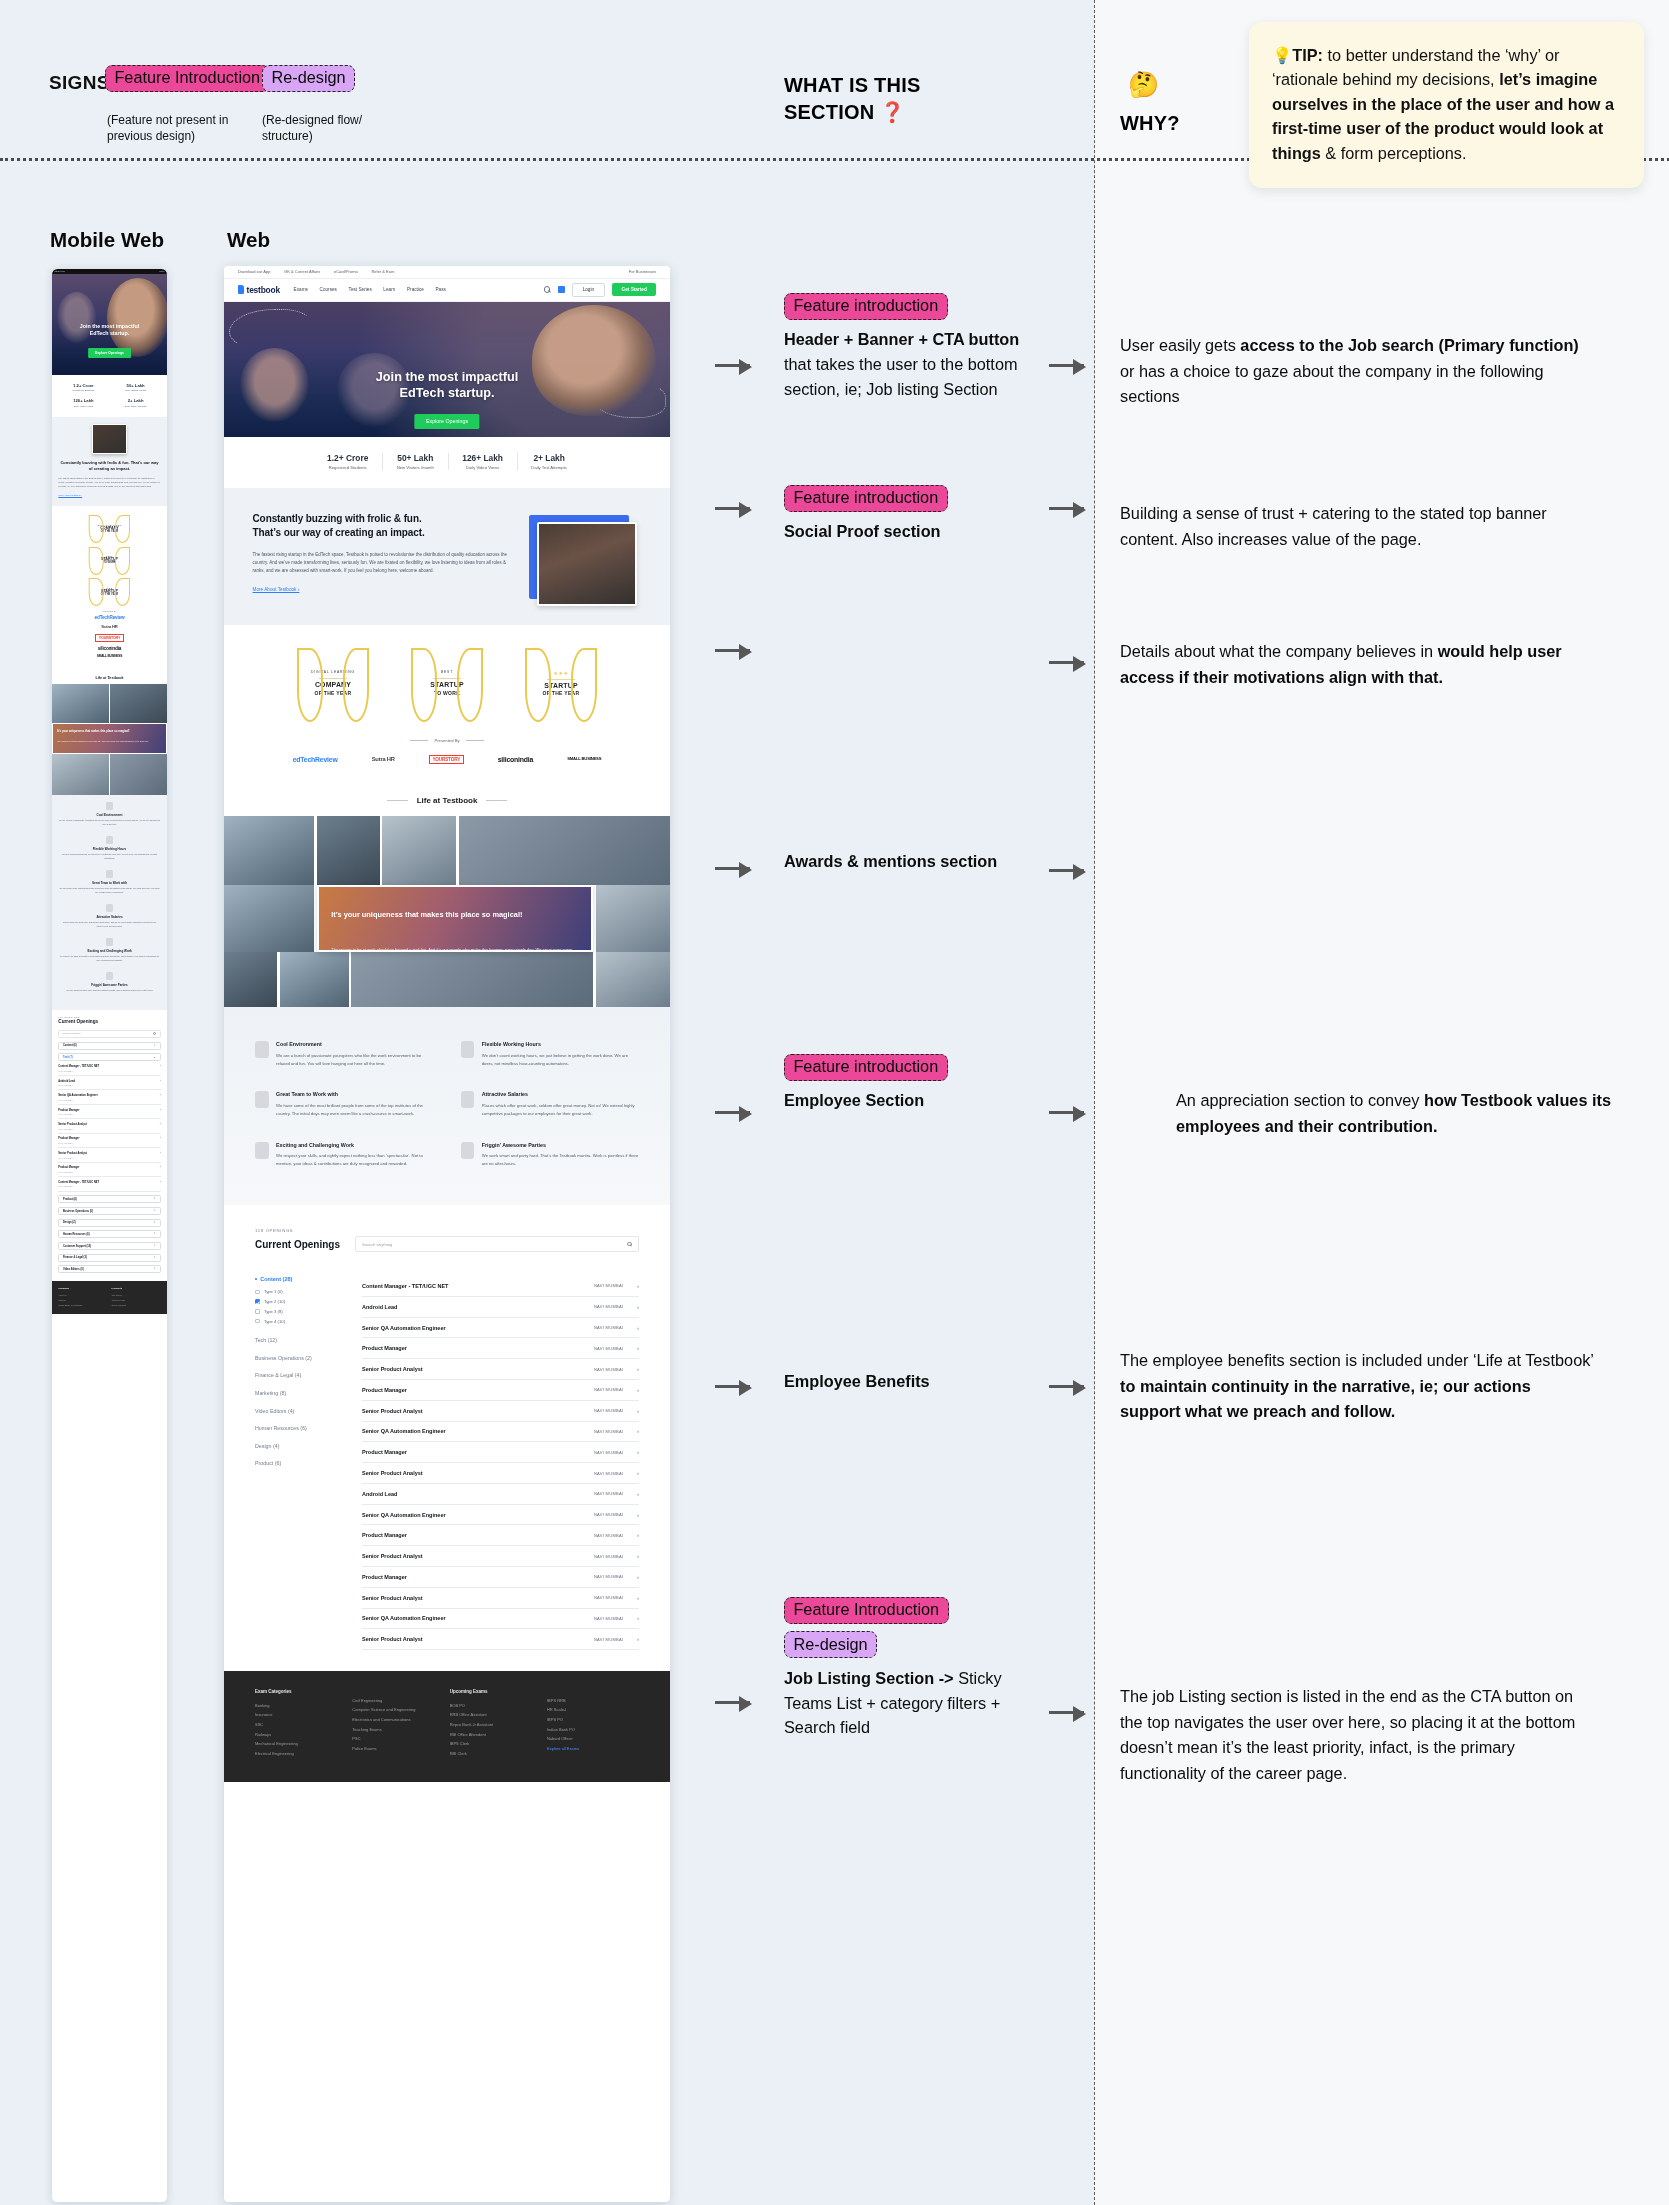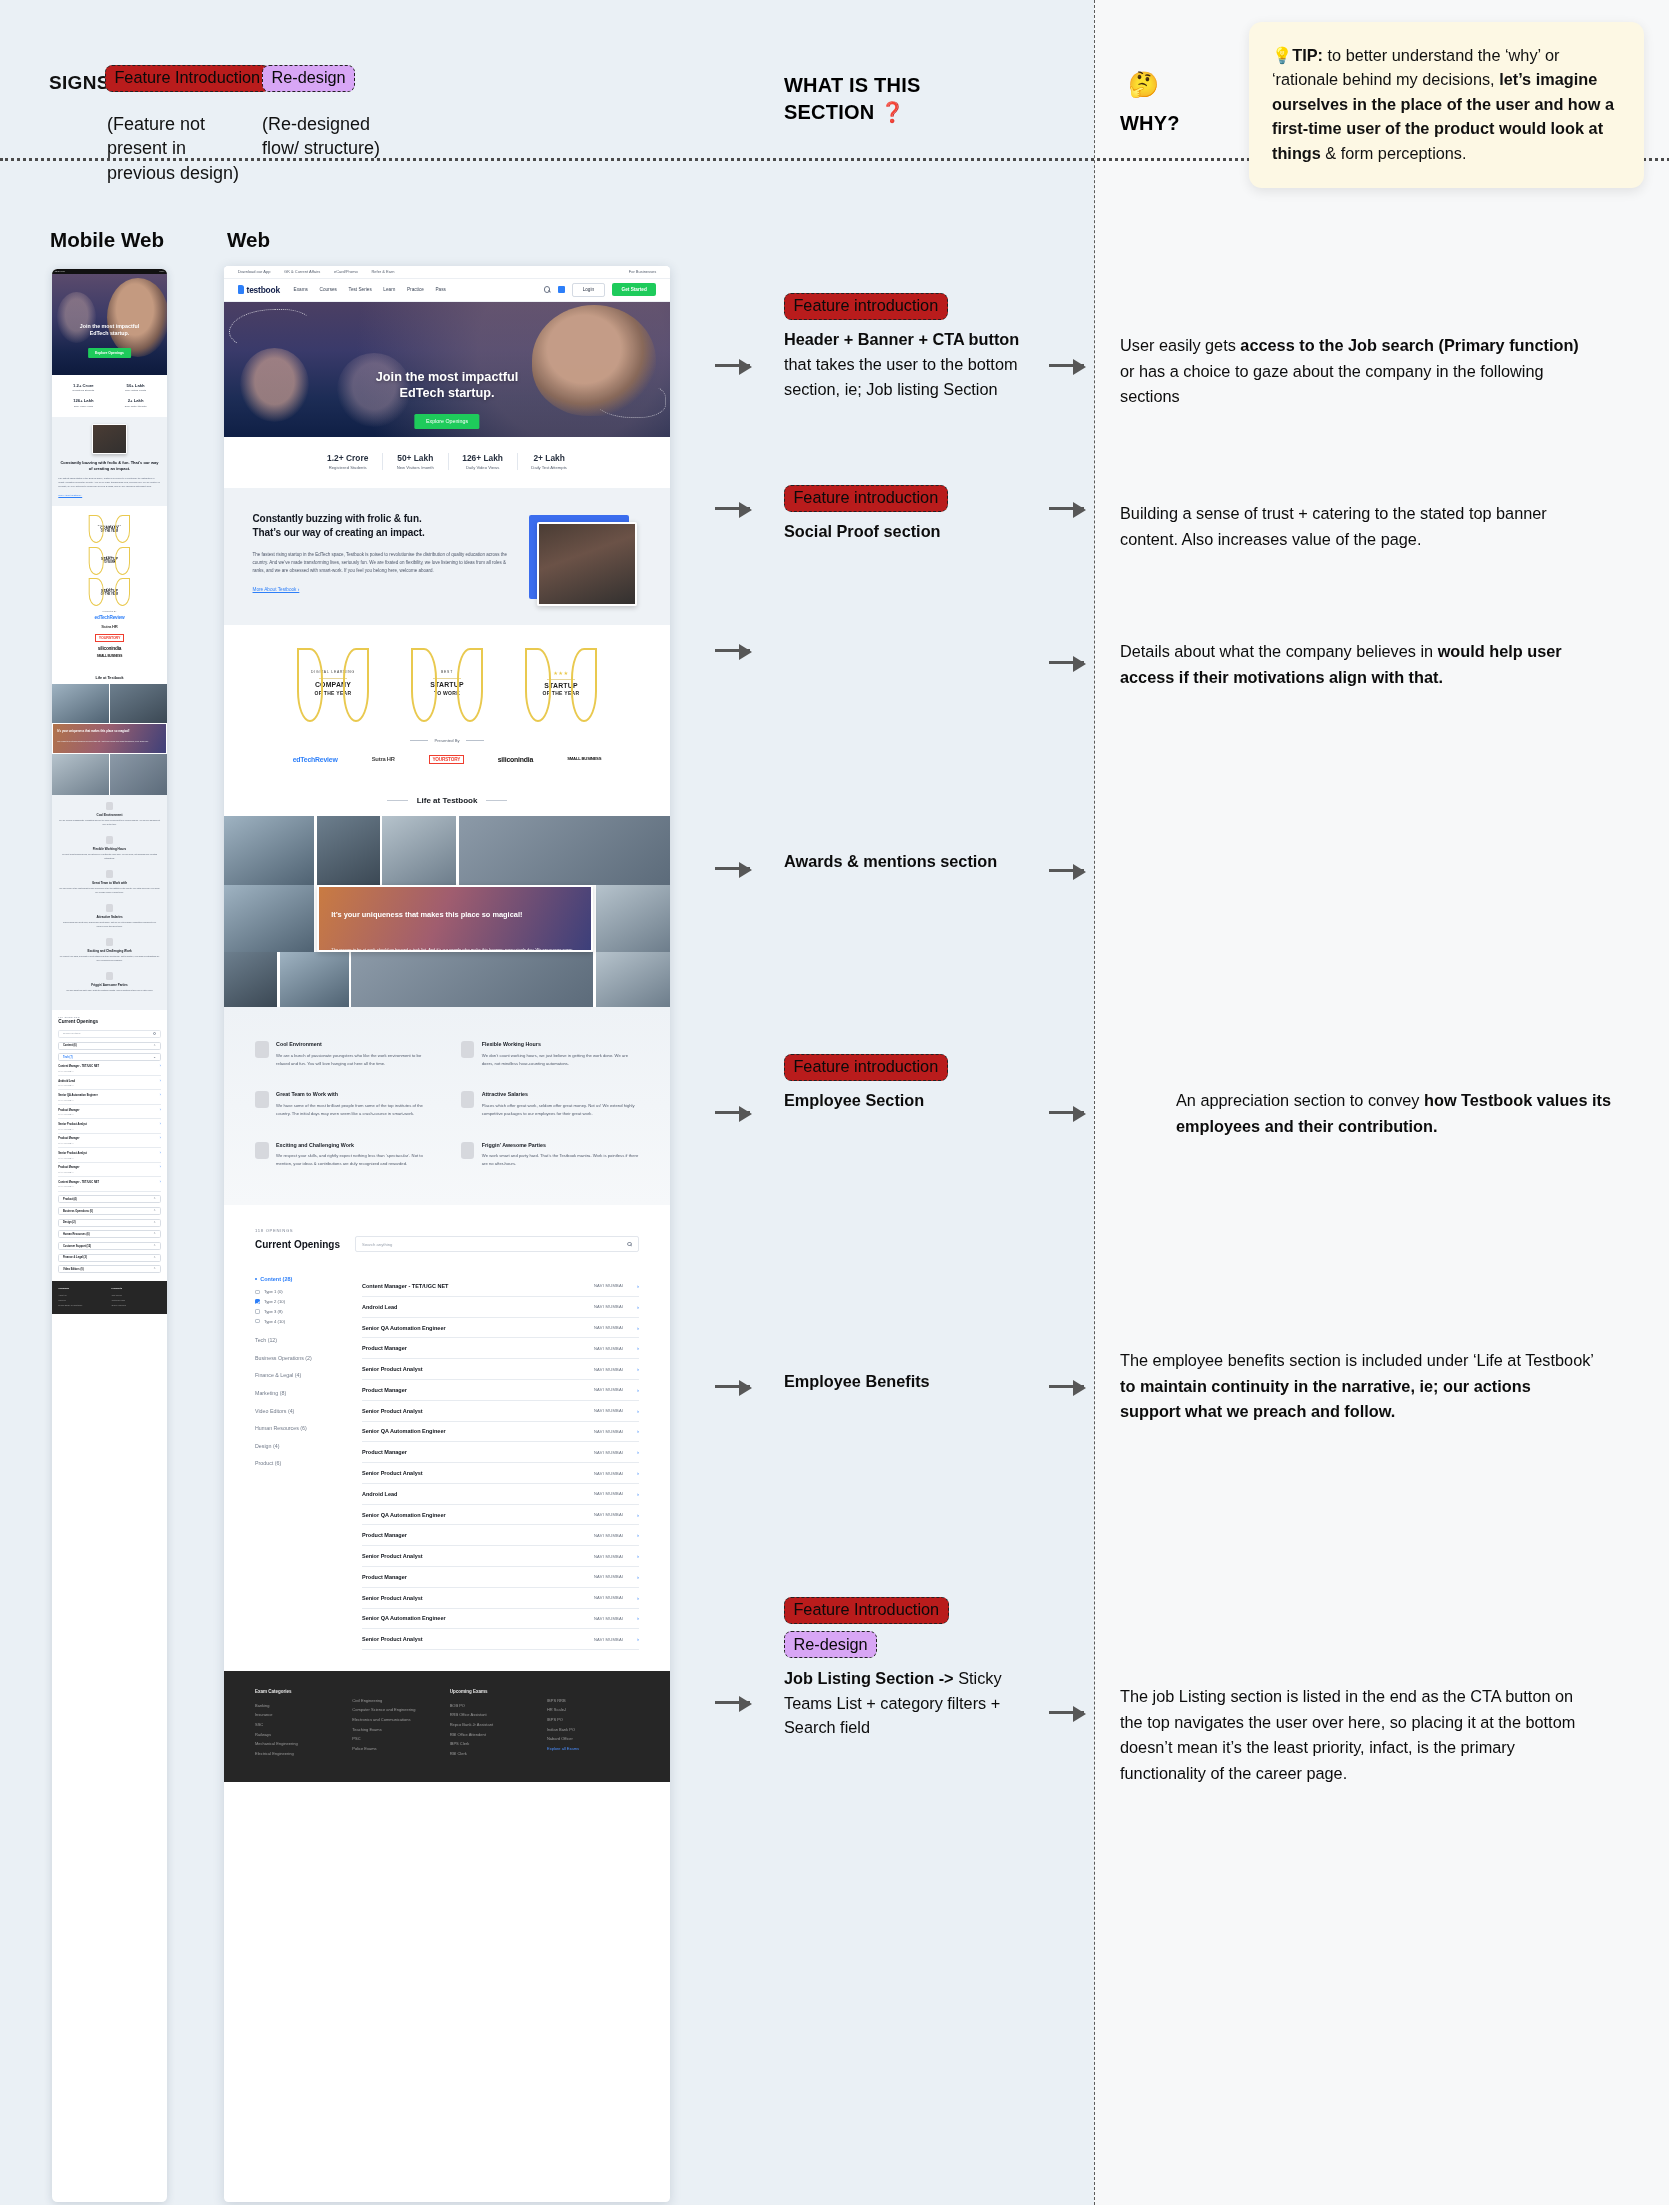--- a/index.html
+++ b/index.html
@@ -19,25 +19,25 @@
            border-left:1.6px dashed #5a5a5a; }
   .hdots { position:absolute; left:0; width:1670px; height:0;
            border-top:3.2px dotted #4b4b4b; }
 
   
   .signs-label { position:absolute; left:49px; top:72px; font-size:19px; font-weight:bold; color:#111; letter-spacing:0.3px;}
   .chip {
     display:inline-block; padding:3.2px 8.4px 4.7px; font-size:16.3px; line-height:1.05;
     border:1.6px dashed #222; border-radius:7.4px; color:#0a0a0a; white-space:nowrap;
   }
-  .chip.feat { background:#b91c1c; }
+  .chip.feat { background:#ec4899; }
   .chip.redesign { background:#d8a6f5; }
   .sign-chip-1 { position:absolute; left:105px; top:65px; }
   .sign-chip-2 { position:absolute; left:262px; top:65px; }
-  .sign-note { position:absolute; font-size:18px; line-height:1.35; color:#111; }
+  .sign-note { position:absolute; font-size:12px; line-height:1.35; color:#111; }
   .sign-note-1 { left:107px; top:112px; width:148px; }
   .sign-note-2 { left:262px; top:112px; width:132px; }
 
   
   .col-head { position:absolute; font-weight:bold; color:#000; }
   .wits { left:784px; top:72px; font-size:20px; line-height:1.35; width:221px; letter-spacing:0.2px;}
   .qmark { color:#e63329; }
   .why-emoji { position:absolute; left:1128px; top:70px; font-size:25px; }
   .why-label { left:1120px; top:112px; font-size:20px; letter-spacing:0.2px;}
 

